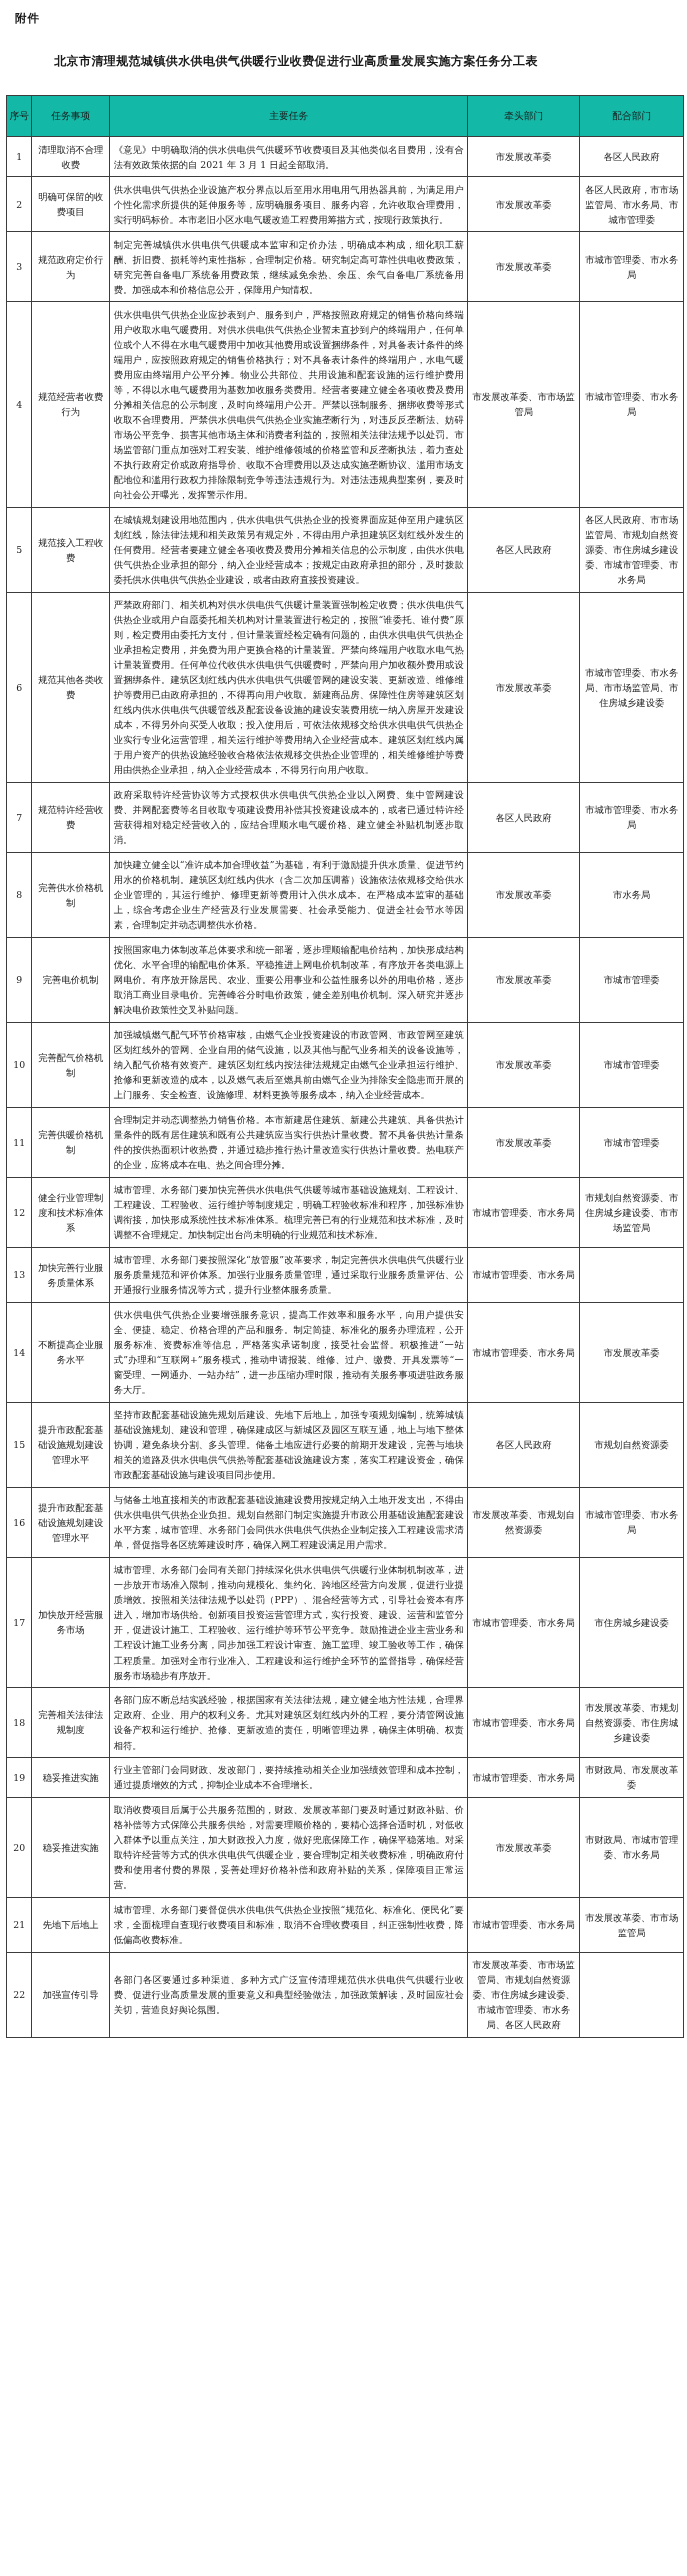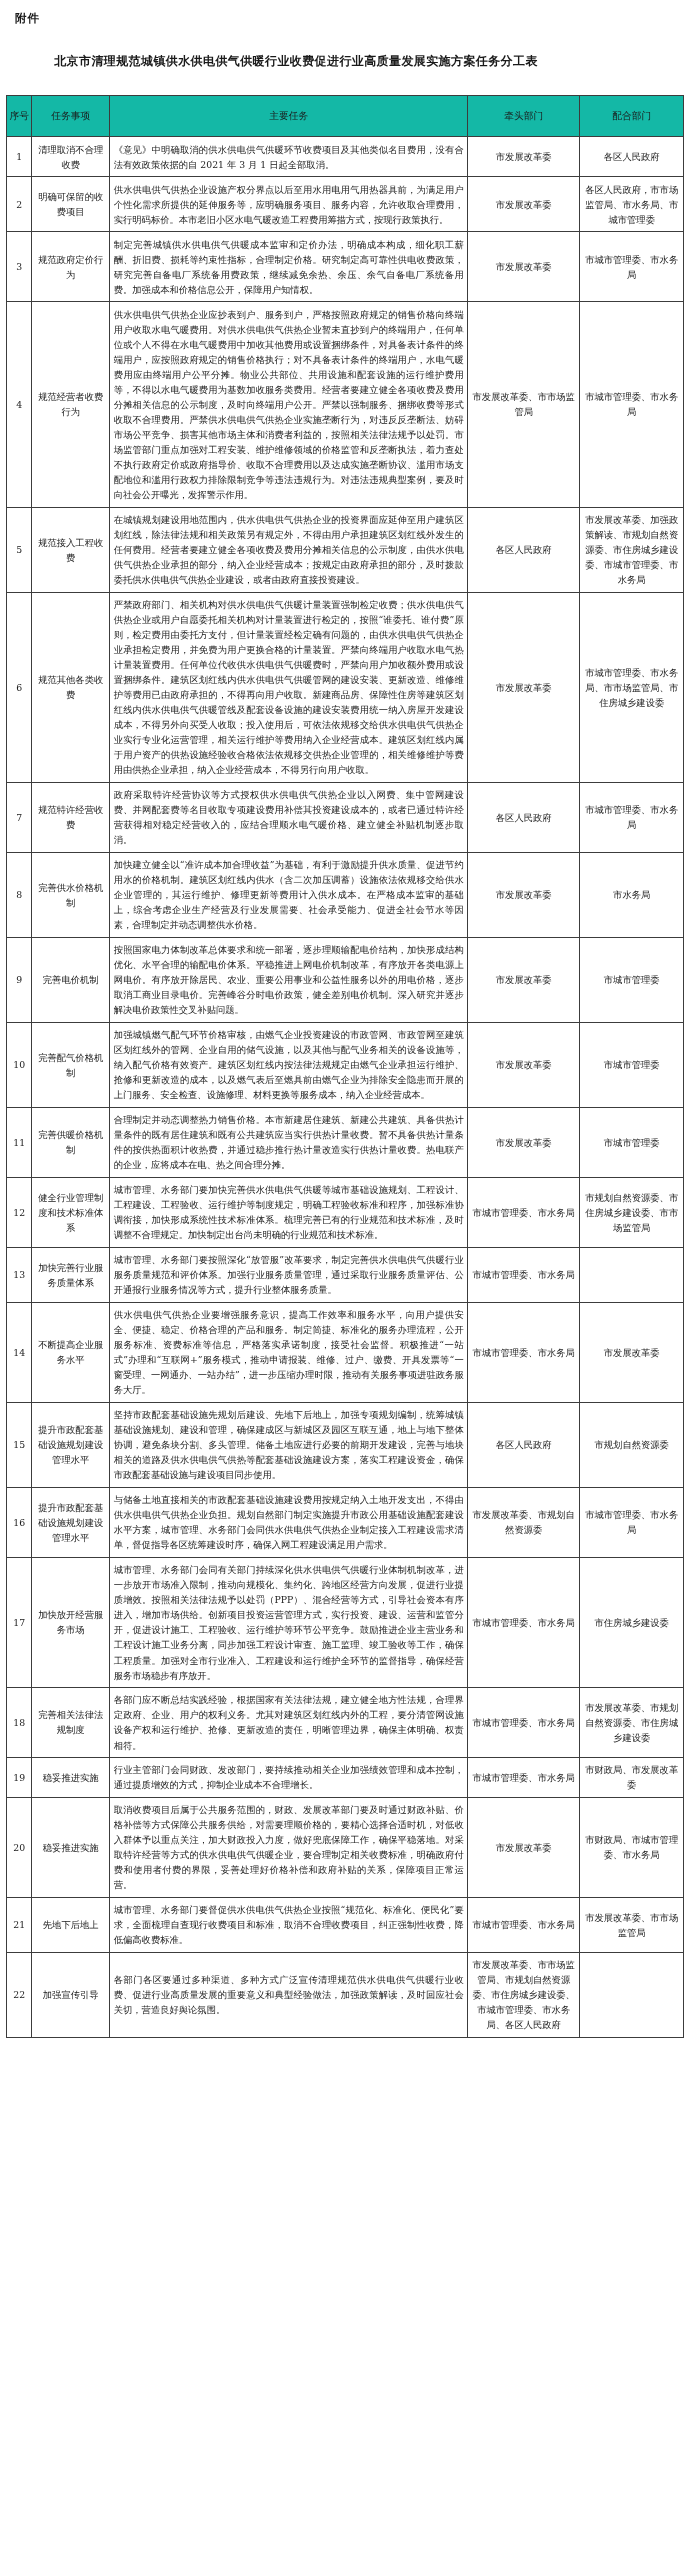--- a/index.html
+++ b/index.html
@@ -135,21 +135,21 @@
     <td class="cell-main">供水供电供气供热企业应抄表到户、服务到户，严格按照政府规定的销售价格向终端用户收取水电气暖费用。对供水供电供气供热企业暂未直抄到户的终端用户，任何单位或个人不得在水电气暖费用中加收其他费用或设置捆绑条件，对具备表计条件的终端用户，应按照政府规定的销售价格执行；对不具备表计条件的终端用户，水电气暖费用应由终端用户公平分摊。物业公共部位、共用设施和配套设施的运行维护费用等，不得以水电气暖费用为基数加收服务类费用。经营者要建立健全各项收费及费用分摊相关信息的公示制度，及时向终端用户公开。严禁以强制服务、捆绑收费等形式收取不合理费用。严禁供水供电供气供热企业实施垄断行为，对违反反垄断法、妨碍市场公平竞争、损害其他市场主体和消费者利益的，按照相关法律法规予以处罚。市场监管部门重点加强对工程安装、维护维修领域的价格监管和反垄断执法，着力查处不执行政府定价或政府指导价、收取不合理费用以及达成实施垄断协议、滥用市场支配地位和滥用行政权力排除限制竞争等违法违规行为。对违法违规典型案例，要及时向社会公开曝光，发挥警示作用。</td>
     <td class="cell-lead">市发展改革委、市市场监管局</td>
     <td class="cell-support">市城市管理委、市水务局</td>
   </tr>
 
   <tr>
     <td class="cell-no">5</td>
     <td class="cell-task">规范接入工程收费</td>
     <td class="cell-main">在城镇规划建设用地范围内，供水供电供气供热企业的投资界面应延伸至用户建筑区划红线，除法律法规和相关政策另有规定外，不得由用户承担建筑区划红线外发生的任何费用。经营者要建立健全各项收费及费用分摊相关信息的公示制度，由供水供电供气供热企业承担的部分，纳入企业经营成本；按规定由政府承担的部分，及时拨款委托供水供电供气供热企业建设，或者由政府直接投资建设。</td>
     <td class="cell-lead">各区人民政府</td>
-    <td class="cell-support">市发展改革委、加强政策解读、市规划自然资源委、市住房城乡建设委、市城市管理委、市水务局</td>
+    <td class="cell-support">各区人民政府、市市场监管局、市规划自然资源委、市住房城乡建设委、市城市管理委、市水务局</td>
   </tr>
 
   <tr>
     <td class="cell-no">6</td>
     <td class="cell-task">规范其他各类收费</td>
     <td class="cell-main">严禁政府部门、相关机构对供水供电供气供暖计量装置强制检定收费；供水供电供气供热企业或用户自愿委托相关机构对计量装置进行检定的，按照“谁委托、谁付费”原则，检定费用由委托方支付，但计量装置经检定确有问题的，由供水供电供气供热企业承担检定费用，并免费为用户更换合格的计量装置。严禁向终端用户收取水电气热计量装置费用。任何单位代收供水供电供气供暖费时，严禁向用户加收额外费用或设置捆绑条件。建筑区划红线内供水供电供气供暖管网的建设安装、更新改造、维修维护等费用已由政府承担的，不得再向用户收取。新建商品房、保障性住房等建筑区划红线内供水供电供气供暖管线及配套设备设施的建设安装费用统一纳入房屋开发建设成本，不得另外向买受人收取；投入使用后，可依法依规移交给供水供电供气供热企业实行专业化运营管理，相关运行维护等费用纳入企业经营成本。建筑区划红线内属于用户资产的供热设施经验收合格依法依规移交供热企业管理的，相关维修维护等费用由供热企业承担，纳入企业经营成本，不得另行向用户收取。</td>
     <td class="cell-lead">市发展改革委</td>
     <td class="cell-support">市城市管理委、市水务局、市市场监管局、市住房城乡建设委</td>
   </tr>
 

